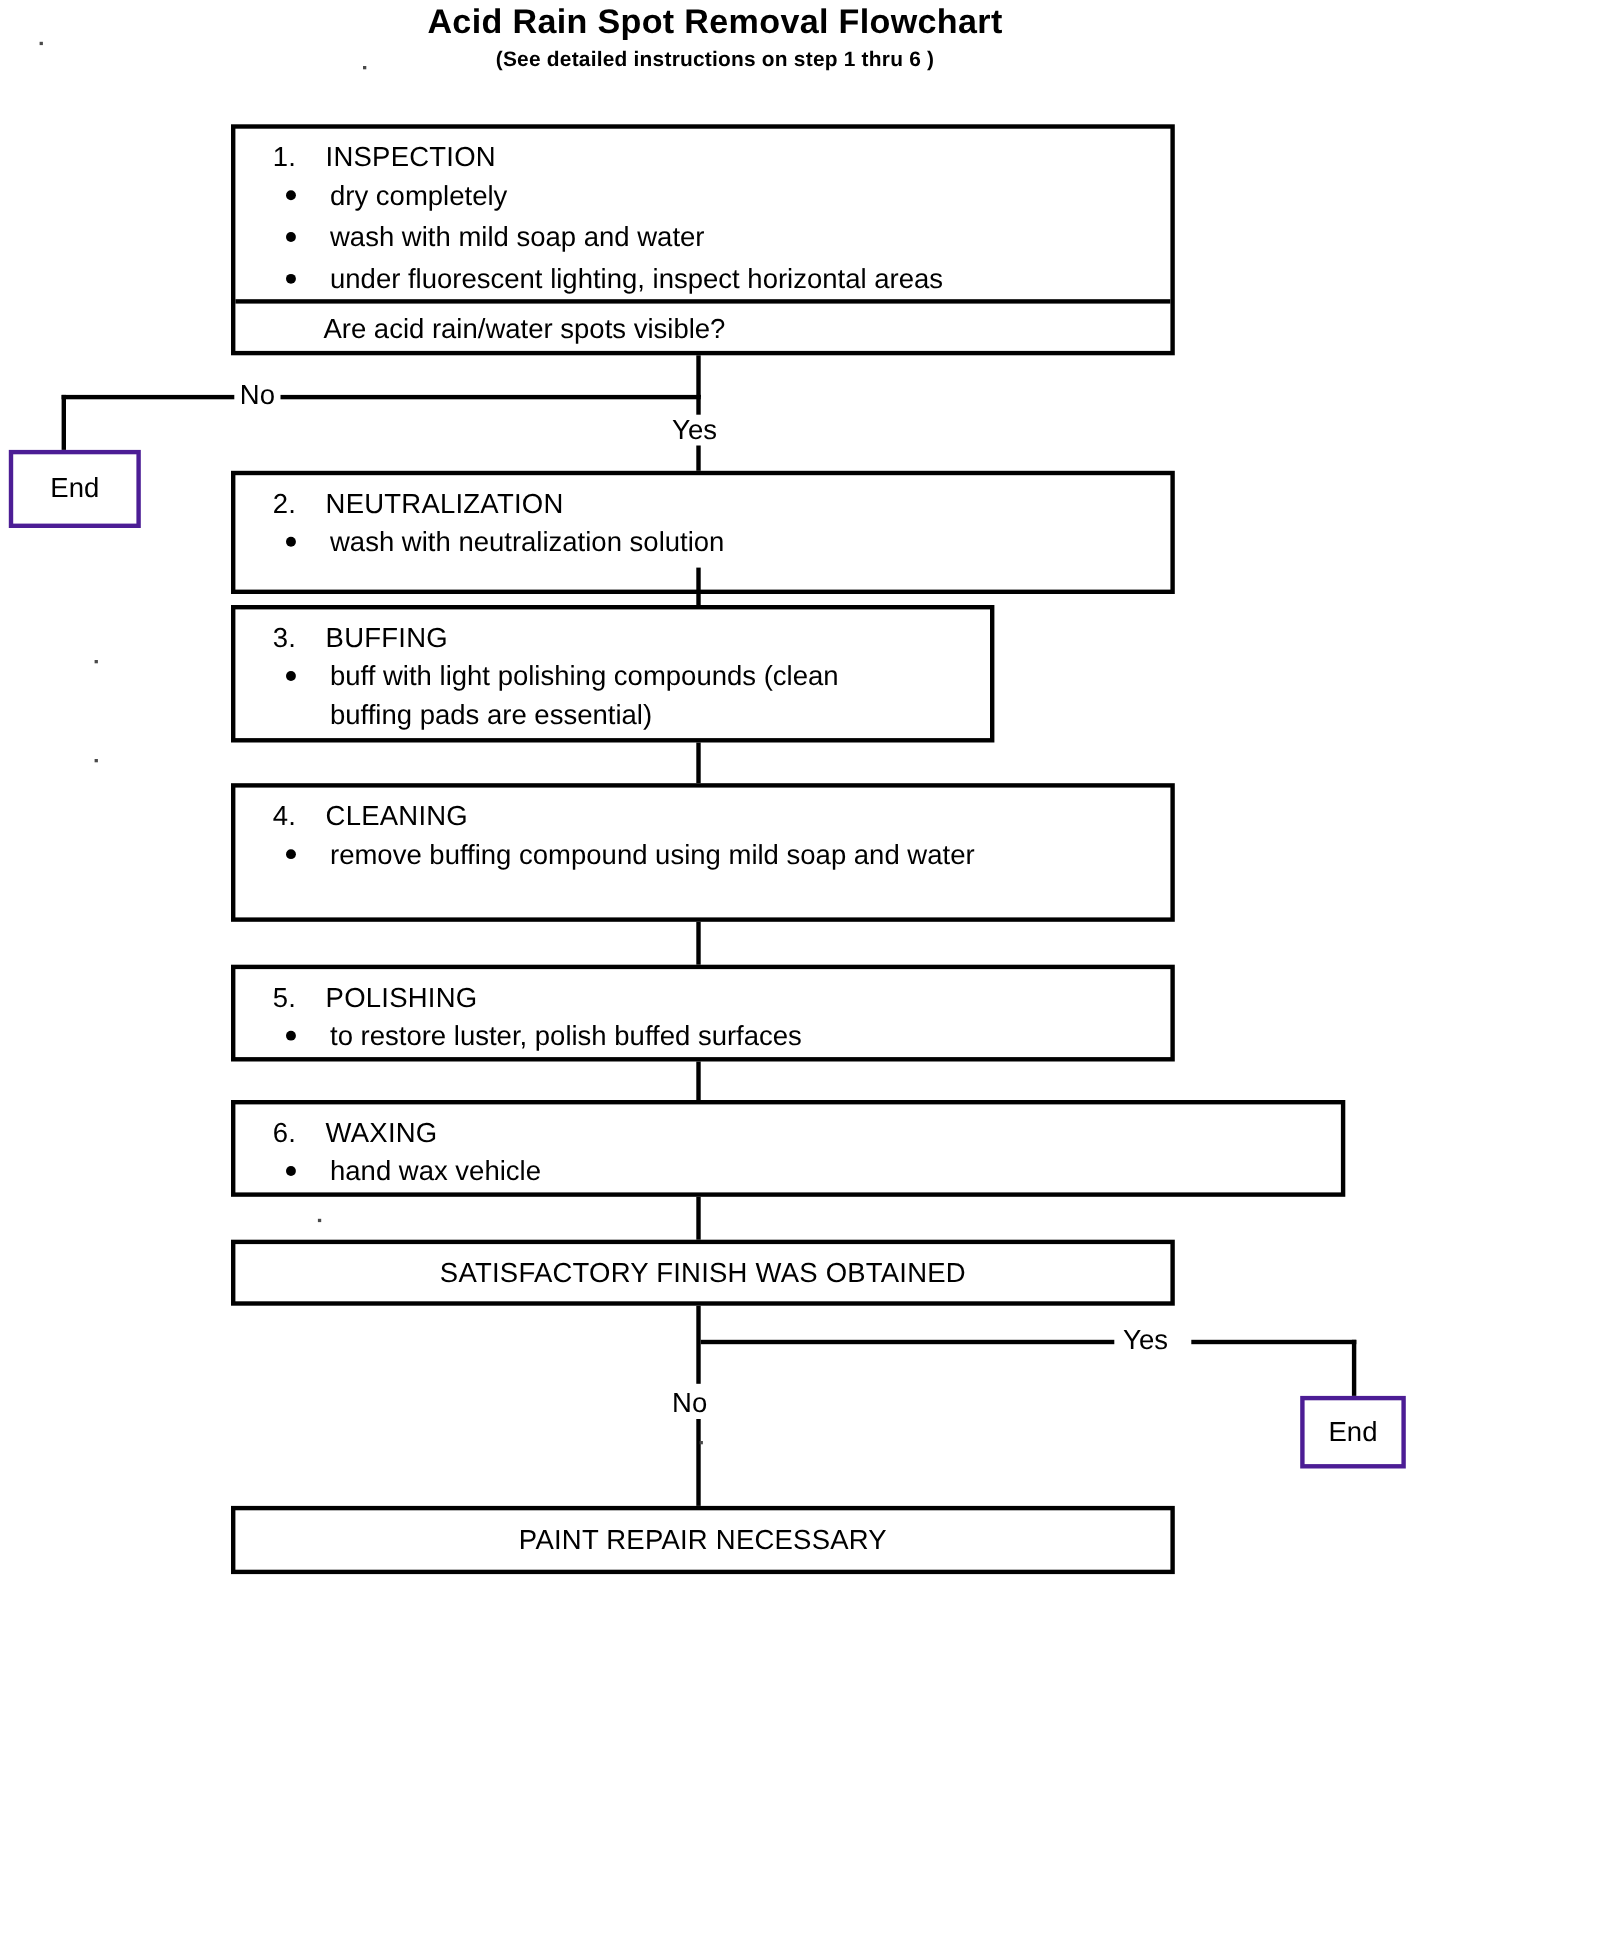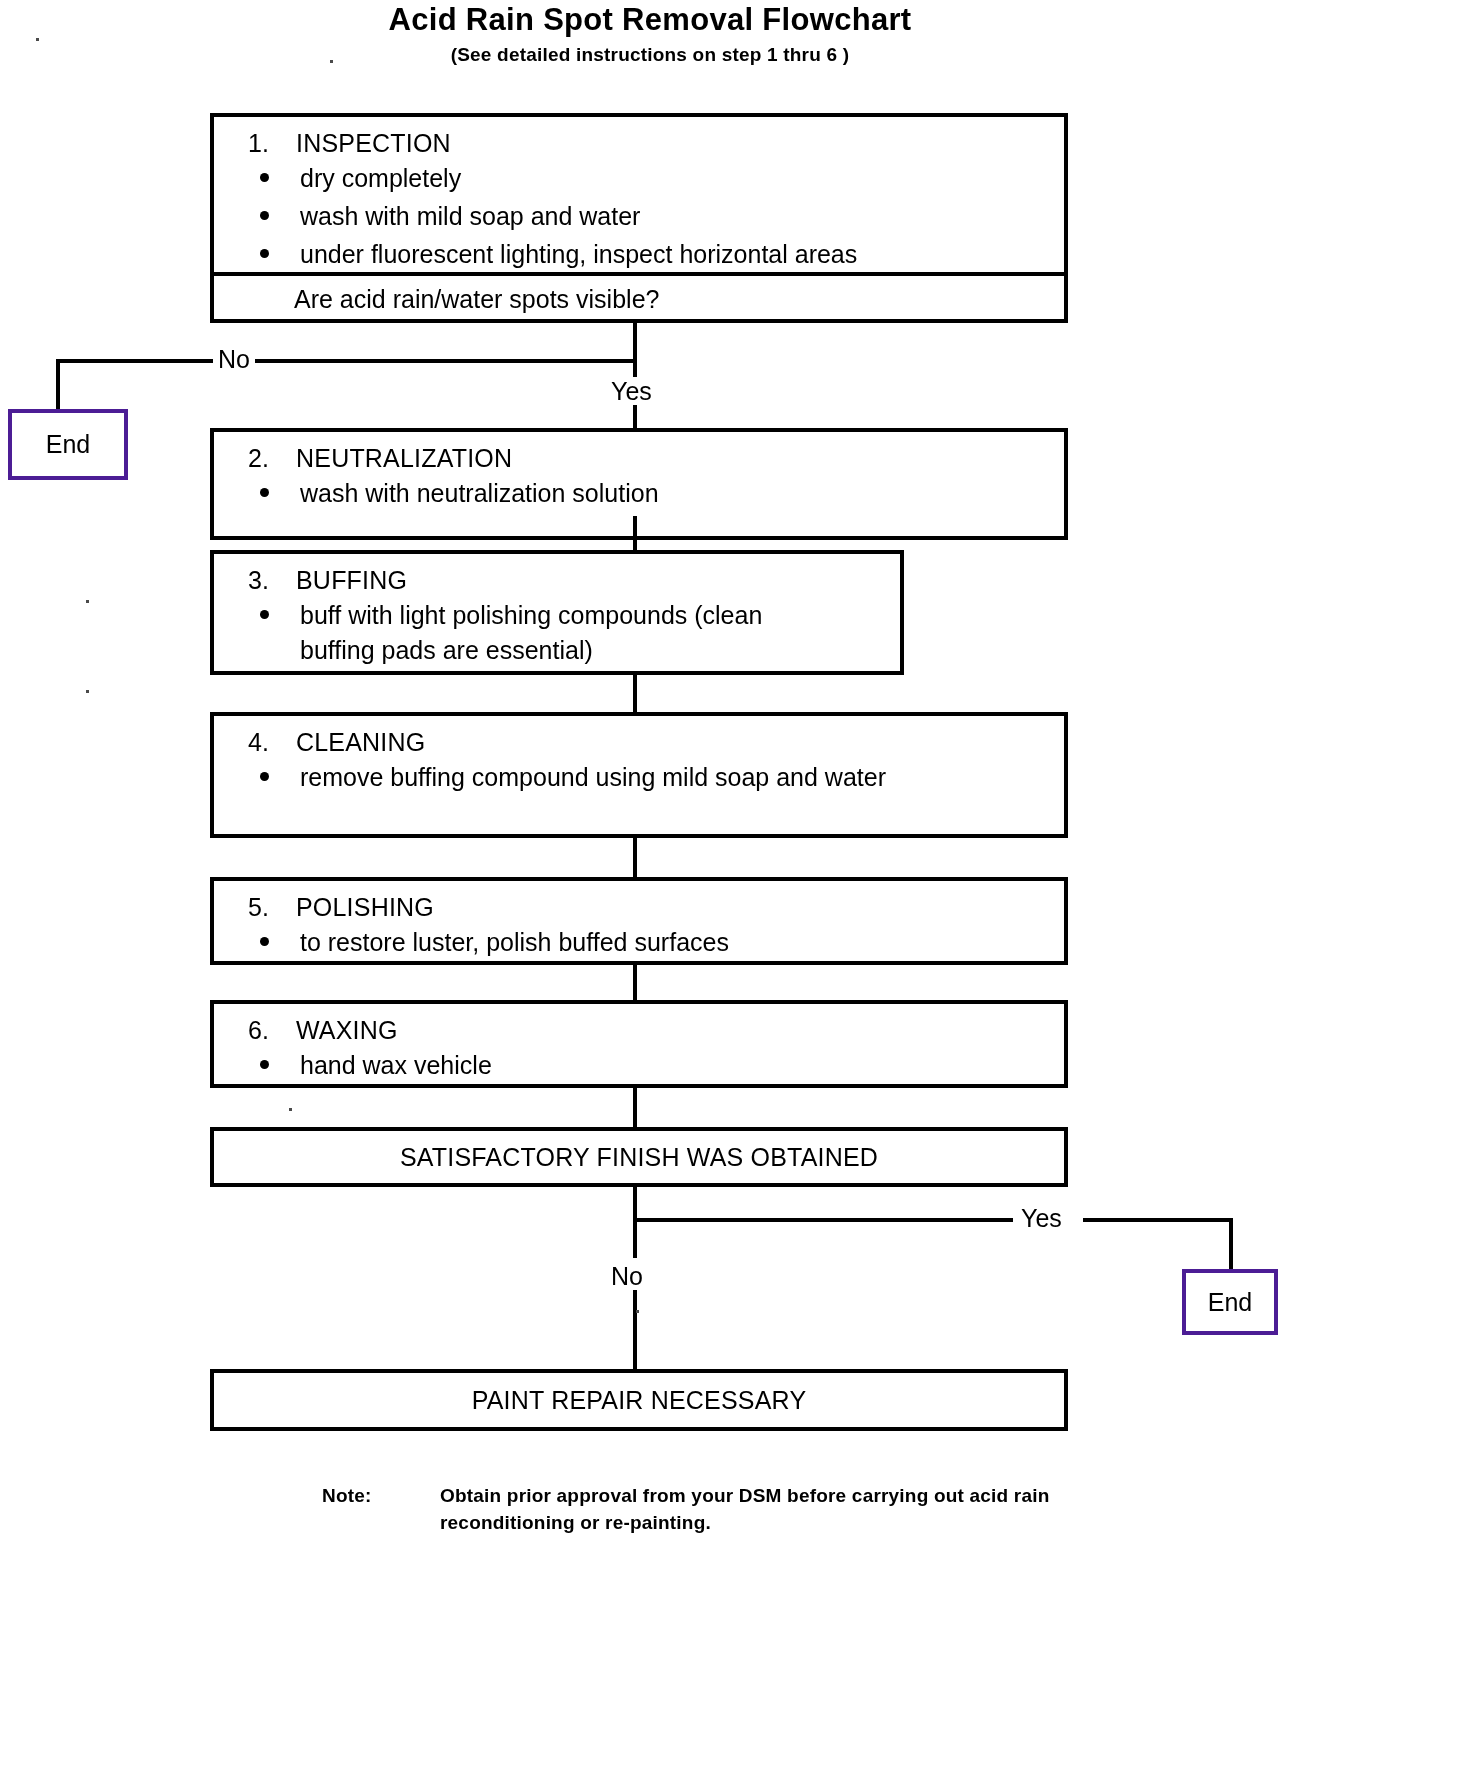--- a/index.html
+++ b/index.html
@@ -188,21 +188,21 @@
       <div class="step-head">
         <span class="num">5.</span><span>POLISHING</span>
       </div>
       <ul class="bullets">
         <li><span class="dot"></span><span>to restore luster, polish buffed surfaces</span></li>
       </ul>
     </div>
   </div>
   <div class="vline" style="left:633px;top:965px;height:36px;"></div>
 
-  <div class="box" style="left:210px;top:1000px;width:858px;height:88px;">
+  <div class="box" style="left:210px;top:1000px;width:1013px;height:88px;">
     <div class="pad">
       <div class="step-head">
         <span class="num">6.</span><span>WAXING</span>
       </div>
       <ul class="bullets">
         <li><span class="dot"></span><span>hand wax vehicle</span></li>
       </ul>
     </div>
   </div>
   <div class="vline" style="left:633px;top:1088px;height:40px;"></div>
@@ -221,24 +221,20 @@
     <span>End</span>
   </div>
 
   <div class="lbl" style="left:606px;top:1262px;">No</div>
   <div class="vline" style="left:633px;top:1290px;height:80px;"></div>
 
   <div class="box" style="left:210px;top:1369px;width:858px;height:62px;display:flex;align-items:center;justify-content:center;">
     <div class="center-line">PAINT REPAIR NECESSARY</div>
   </div>
 
-  <div class="note" style="left:322px;top:1482px;width:760px;height:100px;">
-    <span class="note-label">Note:</span>
-    <span class="note-body">Obtain prior approval from your DSM before carrying out acid rain reconditioning or re-painting.</span>
-  </div>
 
   <span class="speck" style="left:36px;top:38px;"></span>
   <span class="speck" style="left:330px;top:60px;"></span>
   <span class="speck" style="left:86px;top:600px;"></span>
   <span class="speck" style="left:86px;top:690px;"></span>
   <span class="speck" style="left:289px;top:1108px;"></span>
   <span class="speck" style="left:636px;top:1310px;"></span>
 
 </div>
 

